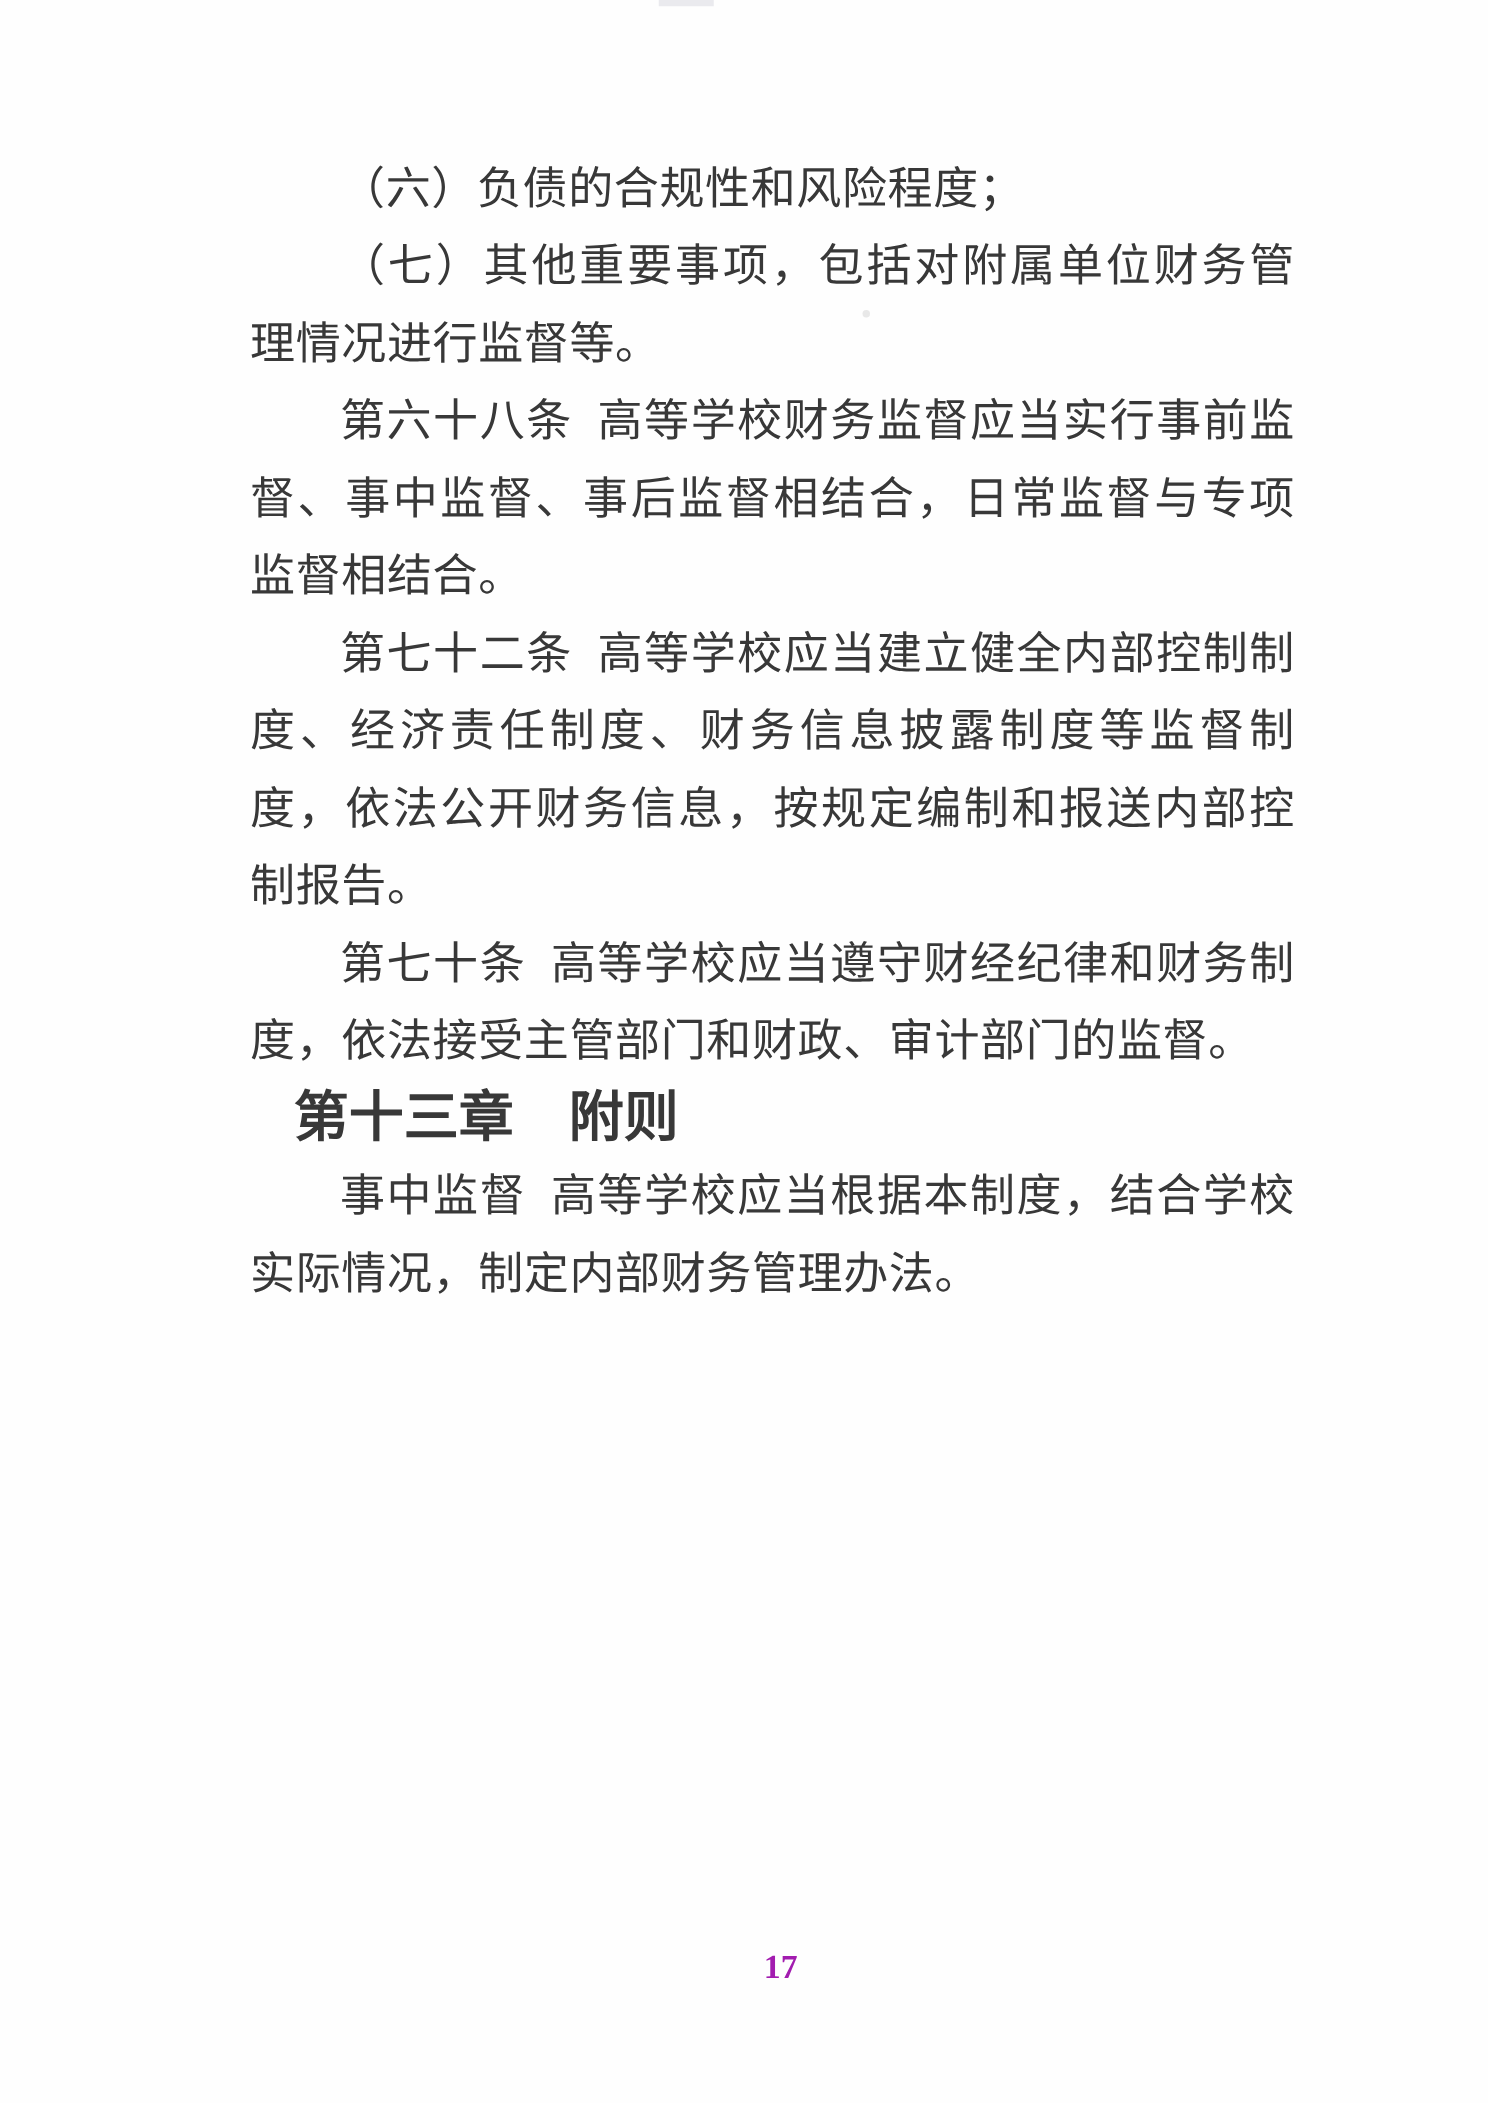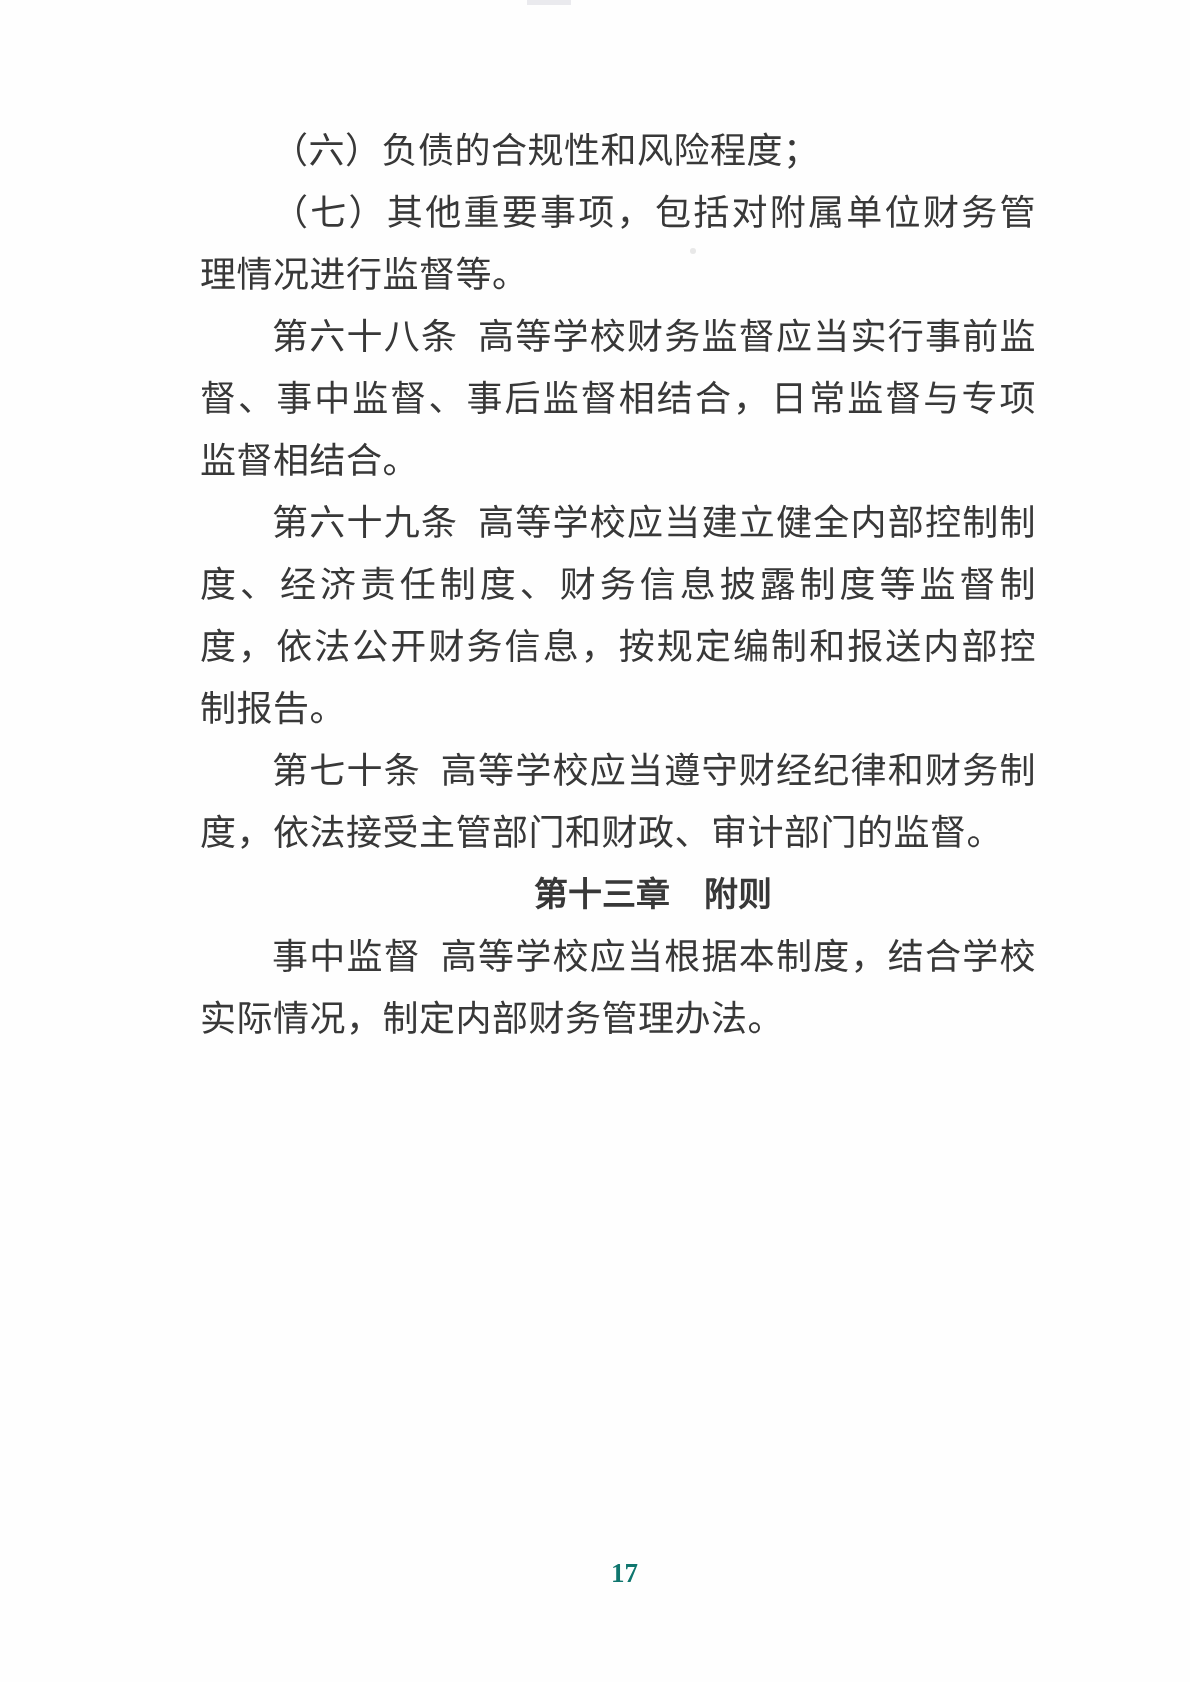--- a/index.html
+++ b/index.html
@@ -33,34 +33,33 @@
   .indent {
     text-indent: 2em;
   }
   .lead {
     font-family: "Liberation Sans", sans-serif;
     font-weight: normal;
     margin-right: 0.55em;
   }
   .chapter {
     margin: 0;
-    font-size: 34px;
+    font-size: 44px;
     line-height: 62px;
-    text-align: center;
-    font-family: Liberation Serif, serif;
+    font-family: Liberation Sans, sans-serif;
     font-weight: bold;
     transform: translateX(35px);
   }
   .page-number {
     position: absolute;
     left: 611px;
     top: 1558px;
     font-size: 27px;
     font-weight: bold;
-    color: #0f766e;
+    color: #a21caf;
     font-family: "Liberation Serif", serif;
     text-align: right;
   }
   .scan-artifact-top {
     position: absolute;
     left: 527px;
     top: 0;
     width: 44px;
     height: 5px;
     background: #eaeaee;
@@ -86,21 +85,21 @@
   <div class="speck speck-2"></div>
 
   <div class="content">
 
     <p class="para indent">（六）负债的合规性和风险程度；</p>
 
     <p class="para indent">（七）其他重要事项，包括对附属单位财务管理情况进行监督等。</p>
 
     <p class="para indent"><b class="lead">第六十八条</b><span>高等学校财务监督应当实行事前监督、事中监督、事后监督相结合，日常监督与专项监督相结合。</span></p>
 
-    <p class="para indent"><b class="lead">第六十九条</b><span>高等学校应当建立健全内部控制制度、经济责任制度、财务信息披露制度等监督制度，依法公开财务信息，按规定编制和报送内部控制报告。</span></p>
+    <p class="para indent"><b class="lead">第七十二条</b><span>高等学校应当建立健全内部控制制度、经济责任制度、财务信息披露制度等监督制度，依法公开财务信息，按规定编制和报送内部控制报告。</span></p>
 
     <p class="para indent"><b class="lead">第七十条</b><span>高等学校应当遵守财经纪律和财务制度，依法接受主管部门和财政、审计部门的监督。</span></p>
 
 
     <h2 class="chapter">第十三章　附则</h2>
 
 
     <p class="para indent"><b class="lead">事中监督</b><span>高等学校应当根据本制度，结合学校实际情况，制定内部财务管理办法。</span></p>
 
 

